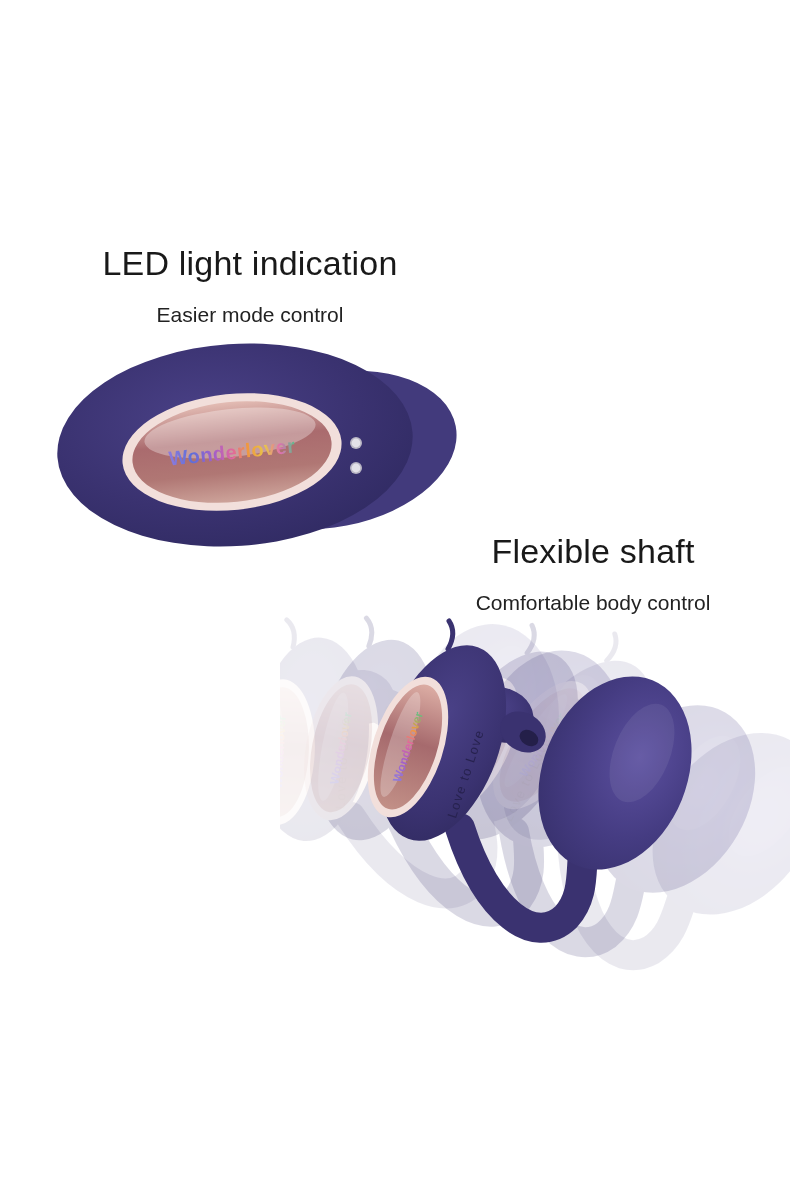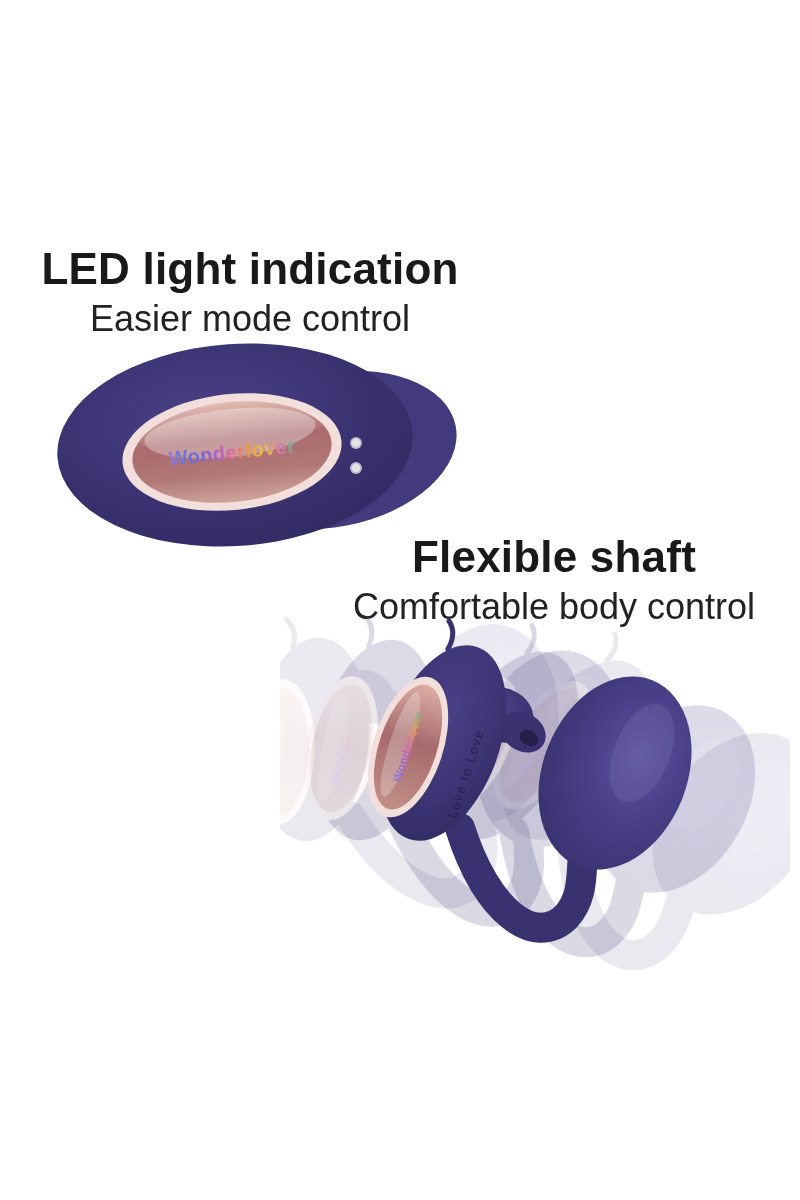--- a/index.html
+++ b/index.html
@@ -7,24 +7,24 @@
     position: relative;
     width: 800px;
     height: 1200px;
     margin: 0 auto;
     background: #ffffff;
     overflow: hidden;
     font-family: "Liberation Sans", sans-serif;
     color: #1e1e1e;
   }
   .heading-block { position: absolute; text-align: center; }
-  .feature-title { font-size: 44px; font-weight: 700; line-height: 1.15; letter-spacing: 0.2px; color: #191919; }
-  .feature-subtitle { font-size: 36px; font-weight: 400; line-height: 1.2; margin-top: 2px; color: #222222; }
+  .feature-title { font-size: 34px; font-weight: 400; line-height: 1.15; letter-spacing: 0.2px; color: #191919; }
+  .feature-subtitle { font-size: 21px; font-weight: 400; line-height: 1.2; margin-top: 19px; color: #222222; }
   .block-led { left: 30px; top: 244px; width: 440px; }
-  .block-shaft { left: 349px; top: 532px; width: 410px; }
+  .block-shaft { left: 388px; top: 532px; width: 410px; }
   .svg-top    { position: absolute; left: 45px;  top: 333px; }
   .svg-side   { position: absolute; left: 280px; top: 615px; }
   svg text { font-family: "Liberation Sans", sans-serif; }
 </style>
 </head>
 <body>
 
 <div class="canvas">
 
   <div class="heading-block block-led">

